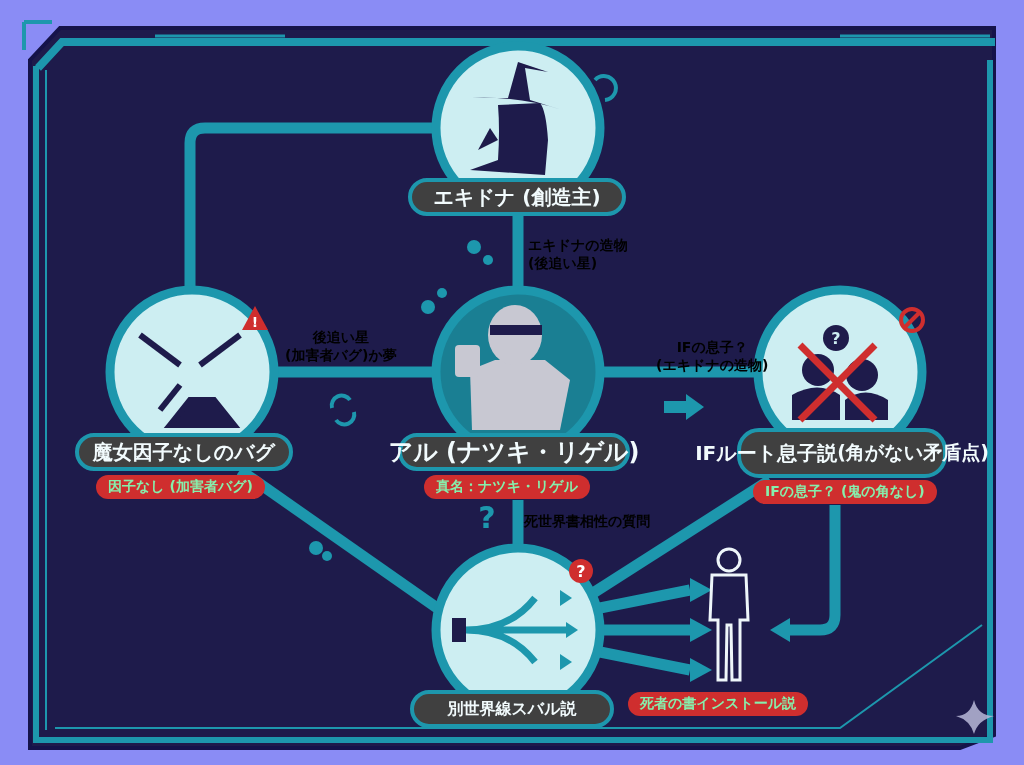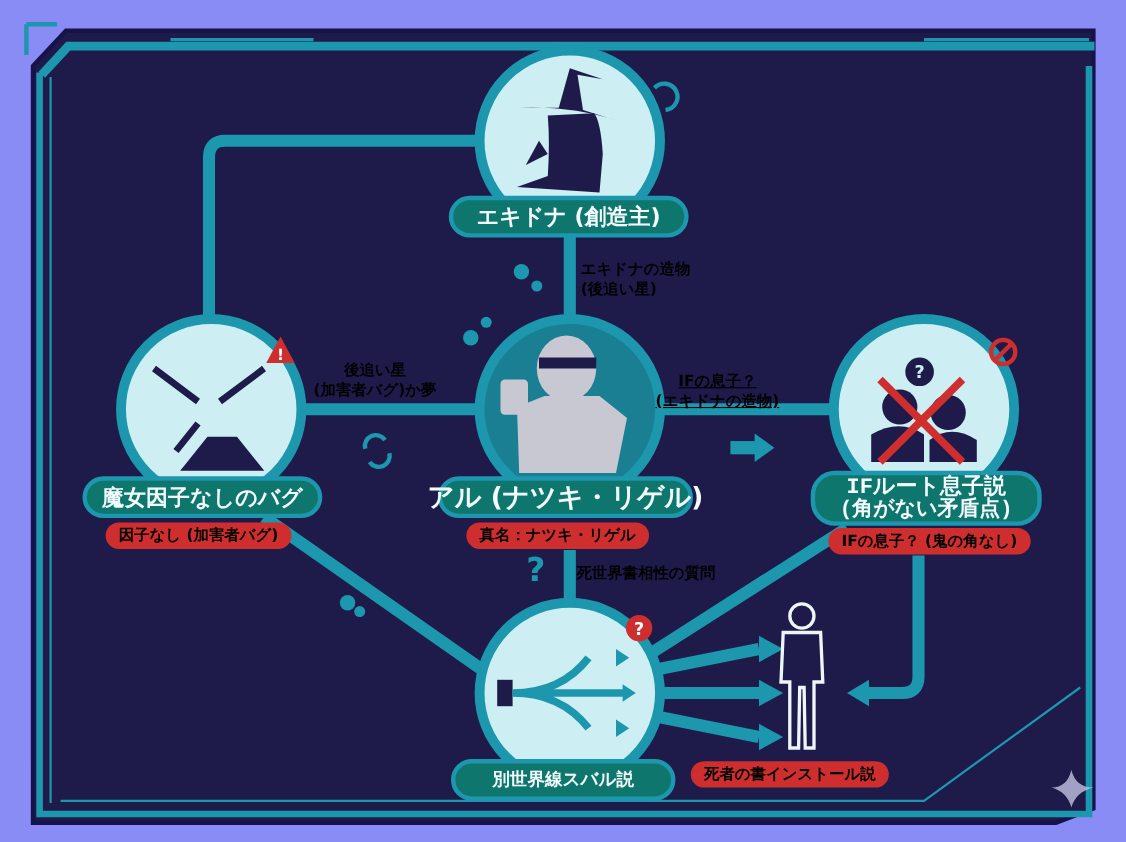--- a/index.html
+++ b/index.html
@@ -1,22 +1,22 @@
 <!DOCTYPE html>
 <html><head>
 <meta charset="utf-8">
 <style>
   html,body{margin:0;padding:0;}
   body{width:1024px;height:765px;background:#8a8cf5;position:relative;overflow:hidden;font-family:"DejaVu Sans","Liberation Sans",sans-serif;}
   #stage{position:absolute;left:0;top:0;width:1024px;height:765px;}
   .pill{position:absolute;display:flex;align-items:center;justify-content:center;color:#f2fbfd;font-weight:bold;border-radius:22px;white-space:nowrap;box-sizing:border-box;}
-  .pill.teal{background:#0f766e;border:4px solid #1d97ad;}
-  .pill.red{background:#cf2e2e;border-radius:14px;font-size:14px;height:24px;padding:0 12px;color:#000000;}
+  .pill.teal{background:#404040;border:4px solid #1d97ad;}
+  .pill.red{background:#cf2e2e;border-radius:14px;font-size:14px;height:24px;padding:0 12px;color:#86efac;}
   .label{position:absolute;color:#000000;font-weight:bold;font-size:14px;line-height:18px;text-align:center;white-space:nowrap;}
-  .pill-stack{flex-direction:column;line-height:1.05;font-family:Liberation Mono, monospace;}
+  .pill-stack{flex-direction:row;line-height:1.05;}
 </style>
 </head>
 <body>
 
 <svg id="stage" width="1024" height="765" viewBox="0 0 1024 765">
 
   <g>
     <path d="M30 60 L60 28 L994 28 L994 735 L960 748 L30 748 Z" fill="#1e1b4b" stroke="#15134a" stroke-width="4"></path>
     <path d="M38 68 L62 42 L995 42" fill="none" stroke="#1d97ad" stroke-width="8"></path>
     <path d="M36 66 L36 740 L990 740 L990 60" fill="none" stroke="#1d97ad" stroke-width="6"></path>
@@ -149,17 +149,17 @@
 <div class="pill red" style="left:628px;top:692px;">死者の書インストール説</div>
 
 <div class="label" style="left:528px;top:236px;text-align:left;">
   <div>エキドナの造物</div>
   <div>(後追い星)</div>
 </div>
 <div class="label" style="left:285px;top:328px;">
   <div>後追い星</div>
   <div>(加害者バグ)か夢</div>
 </div>
-<div class="label" style="left:596px;top:338px;text-decoration:underline;">
+<div class="label" style="left:656px;top:338px;">
   <div>IFの息子？</div>
   <div>(エキドナの造物)</div>
 </div>
 <div class="label" style="left:524px;top:512px;">死世界書相性の質問</div>
 
 </body></html>

